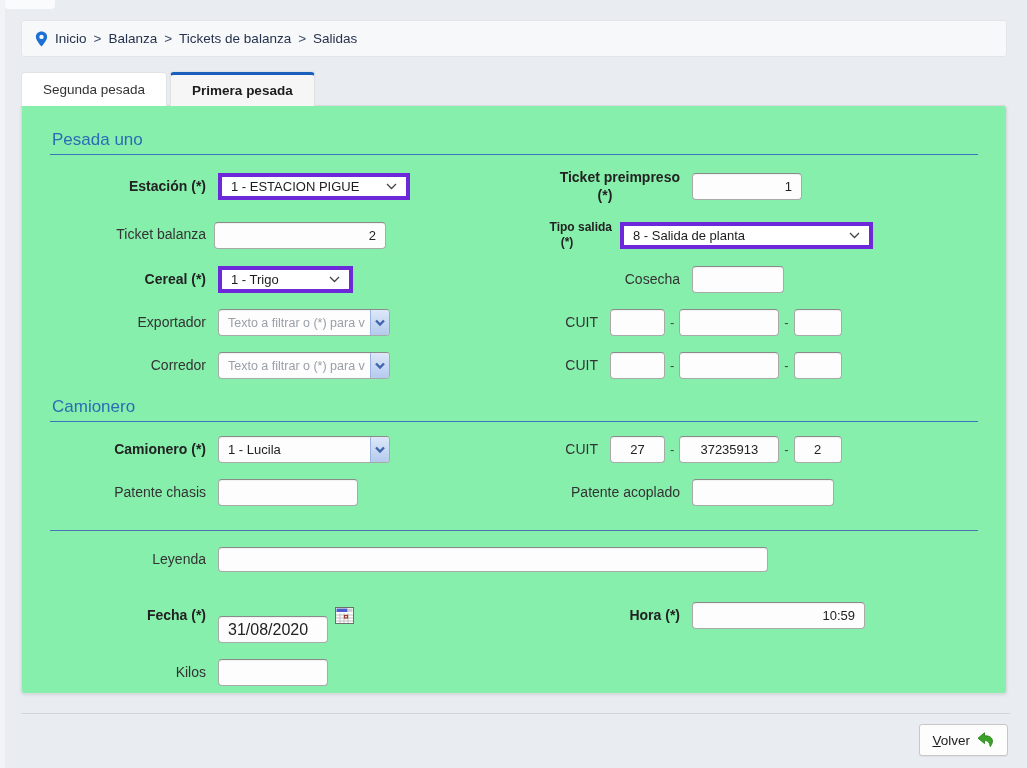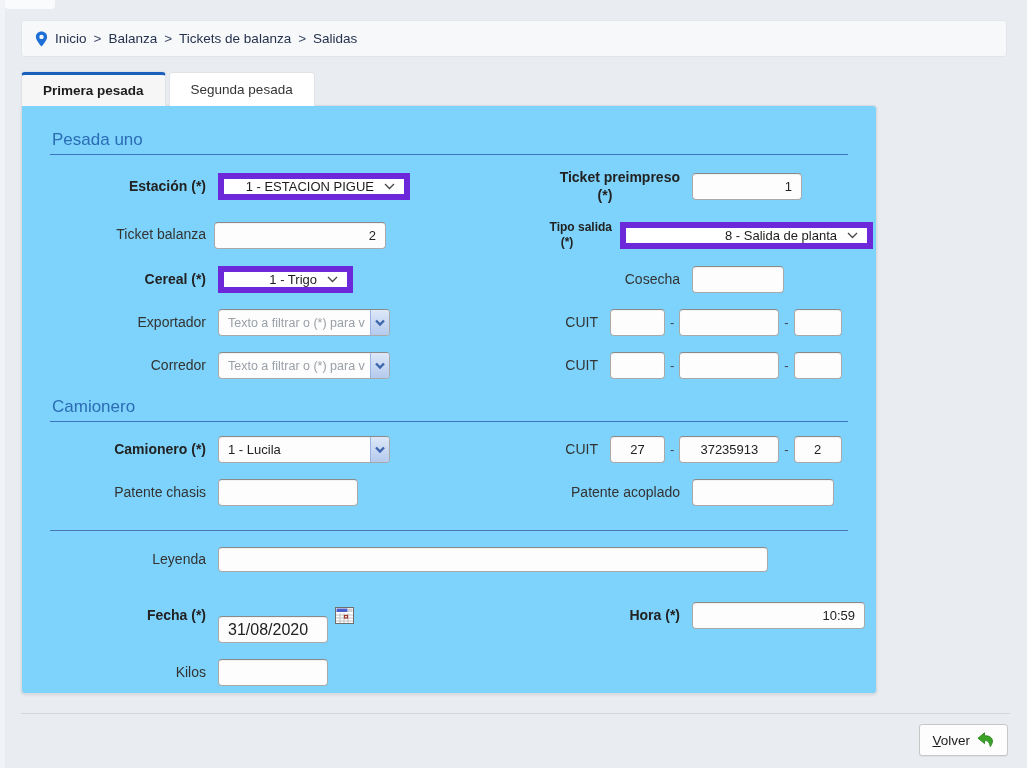--- a/index.html
+++ b/index.html
@@ -31,22 +31,22 @@
     border:1px solid #e0e2e6; border-bottom:none; border-radius:4px 4px 0 0; cursor:pointer;
   }
   .tab.active {
     font-weight:bold; color:#1c1c1c; background:#f6f6f7;
     border-top:3px solid #1b5fbd; box-shadow:0 -1px 2px rgba(0,0,0,0.05);
     position:relative; z-index:4;
   }
 
   
   .panel {
-    position:absolute; left:21px; top:105px; width:856px; height:589px;
-    background:#7dd3fc; border:1px solid #d9dbdf; border-radius:0 4px 4px 4px;
+    position:absolute; left:21px; top:105px; width:986px; height:589px;
+    background:#86efac; border:1px solid #d9dbdf; border-radius:0 4px 4px 4px;
     box-shadow:0 1px 3px rgba(0,0,0,0.10);
     padding:22px 28px; z-index:2;
   }
   .section-head {
     color:#2b6cb5; font-size:17px; padding:2px 2px 4px 2px;
     border-bottom:1px solid #3a74c0; margin-bottom:14px;
   }
   .camionero-head { margin-top:14px; }
 
   .frow {
@@ -70,22 +70,22 @@
     border-radius:4px; background:#fdfdfd; padding:0 9px;
     font-family:"Liberation Sans", sans-serif; font-size:13px; color:#222;
     box-shadow:inset 0 1px 1px rgba(0,0,0,0.05); outline:none;
   }
   .tinput.ralign { text-align:right; }
   .tinput.calign { text-align:center; }
   .tinput::placeholder { color:#9aa0a8; font-size:12.5px; }
 
   
   .nselect {
-    height:27px; border:6px solid #6d28d9; background:#fff;
-    display:flex; align-items:center; justify-content:flex-end;
+    height:27px; border:4px solid #6d28d9; background:#fff;
+    display:flex; align-items:center; justify-content:space-between;
     padding:0 9px; font-size:13px; color:#1c1c1c; cursor:pointer;
   }
   .nselect .nchev { margin-left:10px; display:flex; align-items:center; }
 
   
   .combo { position:relative; height:27px; }
   .combo .tinput { width:100%; height:100%; padding-right:24px; }
   .combo-btn {
     position:absolute; right:1px; top:1px; bottom:1px; width:19px;
     background:linear-gradient(#dde8f8, #b4caed);
@@ -126,22 +126,22 @@
   <span class="crumb">Inicio</span>
   <span class="sep">&gt;</span>
   <span class="crumb">Balanza</span>
   <span class="sep">&gt;</span>
   <span class="crumb">Tickets de balanza</span>
   <span class="sep">&gt;</span>
   <span class="crumb">Salidas</span>
 </div>
 
 <div class="tabs">
+  <div class="tab">Segunda pesada</div>
   <div class="tab active">Primera pesada</div>
-  <div class="tab">Segunda pesada</div>
 </div>
 
 <div class="panel">
 
   <div class="section-head">Pesada uno</div>
 
   <div class="frow">
     <div class="flabel req">Estación (*)</div>
     <div class="ctrl">
       <div class="nselect" style="width:192px;">

